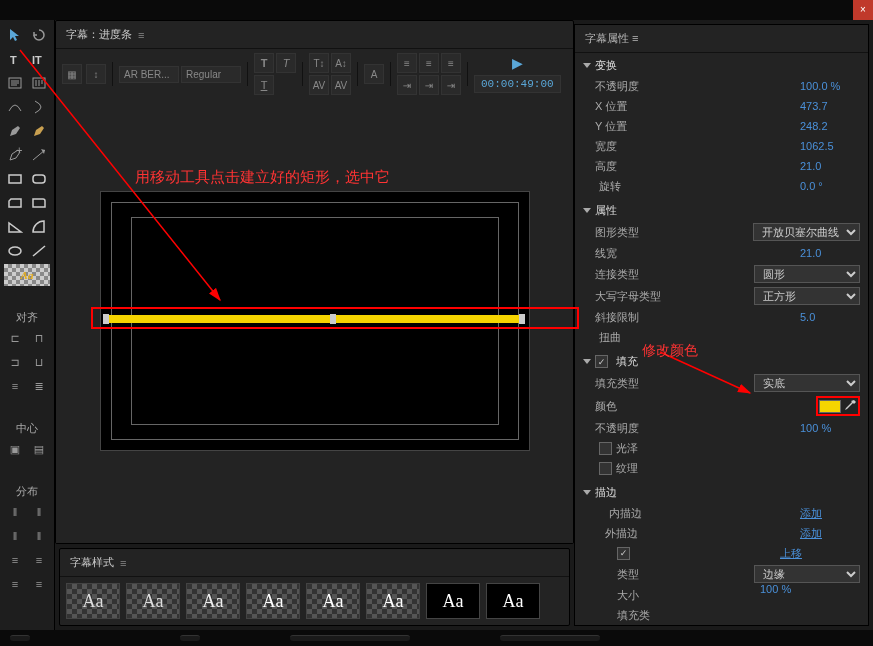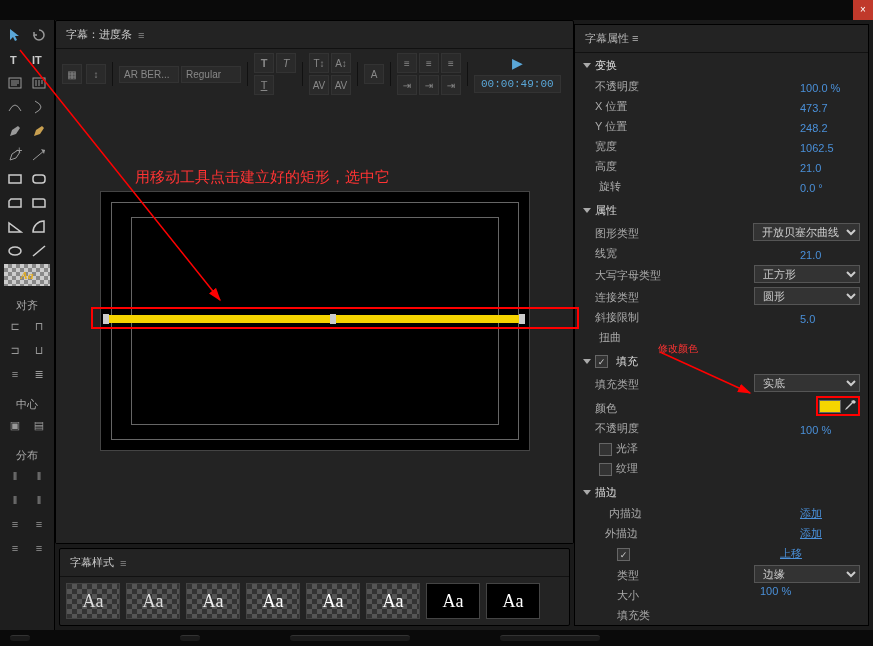--- a/index.html
+++ b/index.html
@@ -6,21 +6,21 @@
 body{background:#1a1a1a;color:#b8b8b8;width:873px;height:646px;overflow:hidden;position:relative}
 .titlebar{height:20px;background:#0a0a0a;position:relative}
 .close-btn{position:absolute;right:0;top:0;width:20px;height:20px;background:#c0392b;color:#fff;text-align:center;line-height:20px;font-size:10px}
 .main{display:flex;height:610px}
 .toolbox{width:55px;background:#1e1e1e;padding:4px;border-right:1px solid #000}
 .toolbox .row{display:flex;gap:2px;margin-bottom:2px}
 .toolbox .tool{width:22px;height:22px;display:flex;align-items:center;justify-content:center;background:#1e1e1e;color:#999}
 .toolbox .tool svg{width:16px;height:16px}
 .toolbox .tool.checker{background:repeating-conic-gradient(#888 0% 25%,#ccc 0% 50%) 0 0/8px 8px}
 .toolbox .tool.checker span{color:#e8b020;font-style:italic;font-weight:bold;font-family:serif}
-.toolbox .section-label{text-align:center;color:#aaa;margin:12px 0 2px;font-size:11px}
+.toolbox .section-label{text-align:center;color:#aaa;margin:24px 0 2px;font-size:11px}
 .center{flex:1;display:flex;flex-direction:column;background:#1a1a1a}
 .panel{background:#232323;border:1px solid #000;border-radius:2px}
 .panel-header{padding:6px 10px;color:#ccc;display:flex;align-items:center;gap:6px;border-bottom:1px solid #111}
 .panel-header .menu{color:#888}
 .format-bar{padding:4px 6px;display:flex;align-items:center;gap:4px;flex-wrap:wrap}
 .format-bar .btn{width:20px;height:20px;background:#2a2a2a;display:flex;align-items:center;justify-content:center;color:#888;border:1px solid #333;font-size:10px}
 .format-bar .sep{width:1px;height:24px;background:#111;margin:0 2px}
 .format-bar .dropdown{background:#2a2a2a;border:1px solid #333;padding:2px 4px;color:#888;font-size:10px;min-width:60px}
 .timecode{background:#2a2a2a;border:1px solid #333;padding:2px 6px;color:#5aa7d8;font-family:Liberation Mono, monospace;font-size:11px}
 .canvas-area{flex:1;display:flex;align-items:center;justify-content:center;background:#232323;padding:10px;position:relative}
@@ -33,32 +33,32 @@
 .annotation1{position:absolute;left:135px;top:168px;color:#f33;font-size:15px;pointer-events:none;z-index:50}
 .styles-panel{margin:4px}
 .styles-row{display:flex;gap:6px;padding:6px}
 .style-swatch{width:54px;height:36px;background:repeating-conic-gradient(#555 0% 25%,#333 0% 50%) 0 0/10px 10px;display:flex;align-items:center;justify-content:center;font-size:18px;font-family:serif;border:1px solid #444}
 .style-swatch.dark{background:#000}
 .props{width:295px;background:#232323;border:1px solid #000;margin:4px 4px 4px 0;overflow-y:auto}
 .props-header{padding:6px 10px;border-bottom:1px solid #111}
 .prop-section{padding:2px 0}
 .prop-section-title{padding:3px 8px;color:#ddd;display:flex;align-items:center;gap:4px}
 .prop-section-title .caret{display:inline-block;width:0;height:0;border-left:4px solid transparent;border-right:4px solid transparent;border-top:5px solid #aaa}
-.prop-row{display:flex;padding:2px 8px 2px 20px;align-items:flex-end;min-height:20px}
+.prop-row{display:flex;padding:2px 8px 2px 20px;align-items:center;min-height:20px}
 .prop-row.indent1{padding-left:30px}
 .prop-row.indent2{padding-left:42px}
 .prop-label{flex:1;color:#aaa}
 .prop-value{color:#4a90d9;min-width:60px}
 .prop-value.link{text-decoration:underline;cursor:pointer}
 .prop-select{background:#333;border:1px solid #555;color:#ccc;padding:1px 4px;min-width:106px;font-size:11px}
 .prop-checkbox{width:13px;height:13px;background:#333;border:1px solid #666;margin-right:4px;display:inline-flex;align-items:center;justify-content:center;color:#ccc;font-size:9px}
 .color-swatch-row{display:flex;align-items:center;gap:2px;border:2px solid #f00;padding:1px}
 .color-swatch{width:22px;height:13px;background:#f5d400;border:1px solid #666}
 .eyedrop{width:14px;height:14px;display:flex;align-items:center;justify-content:center}
-.annotation2{position:absolute;right:175px;top:342px;color:#f33;font-size:10px;z-index:50}
+.annotation2{position:absolute;right:175px;top:342px;color:#f33;font-size:14px;z-index:50}
 .arrow-svg{position:absolute;left:0;top:0;pointer-events:none;z-index:40}
 .taskbar{position:absolute;bottom:0;left:0;right:0;height:16px;background:#0a0a0a;display:flex;align-items:center;padding:0 10px;gap:30px}
 .taskbar .dot{width:20px;height:6px;background:#1a1a1a;border-radius:3px;border-top:1px solid #333}
 </style>
 </head>
 <body>
 
 <div class="titlebar">
   <div class="close-btn">×</div>
 </div>
@@ -377,26 +377,26 @@
         </div>
       <div class="prop-row">
           <span class="prop-label">图形类型</span>
           <select class="prop-select"><option>开放贝塞尔曲线</option></select>
         </div>
       <div class="prop-row">
           <span class="prop-label">线宽</span>
           <span class="prop-value">21.0</span>
         </div>
       <div class="prop-row">
+          <span class="prop-label">连接类型</span>
+          <select class="prop-select"><option>圆形</option></select>
+        </div>
+      <div class="prop-row">
           <span class="prop-label">大写字母类型</span>
           <select class="prop-select"><option>正方形</option></select>
-        </div>
-      <div class="prop-row">
-          <span class="prop-label">连接类型</span>
-          <select class="prop-select"><option>圆形</option></select>
         </div>
       <div class="prop-row">
           <span class="prop-label">斜接限制</span>
           <span class="prop-value">5.0</span>
         </div>
       <div class="prop-row">
           <span class="caret right" style="margin-right:4px"></span>
           <span class="prop-label">扭曲</span>
         </div>
     </div>

